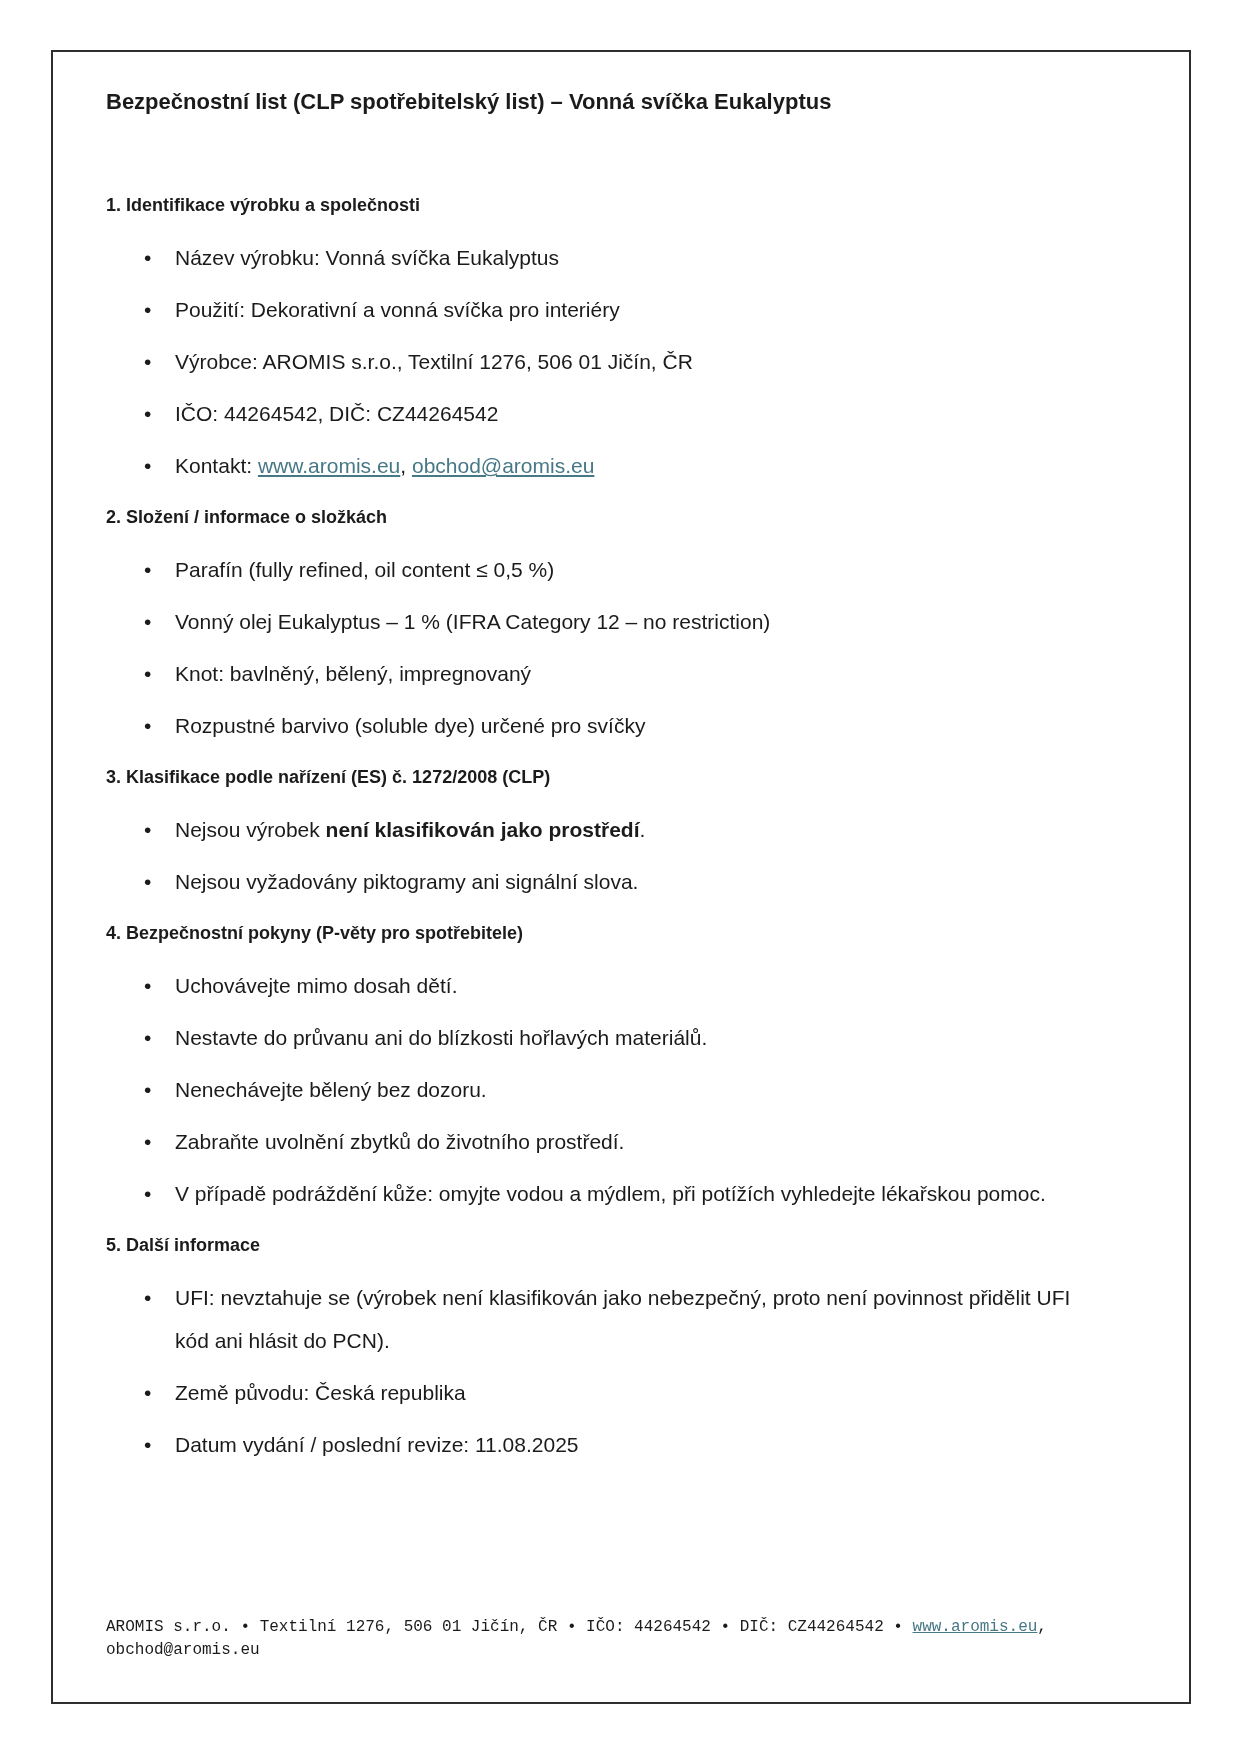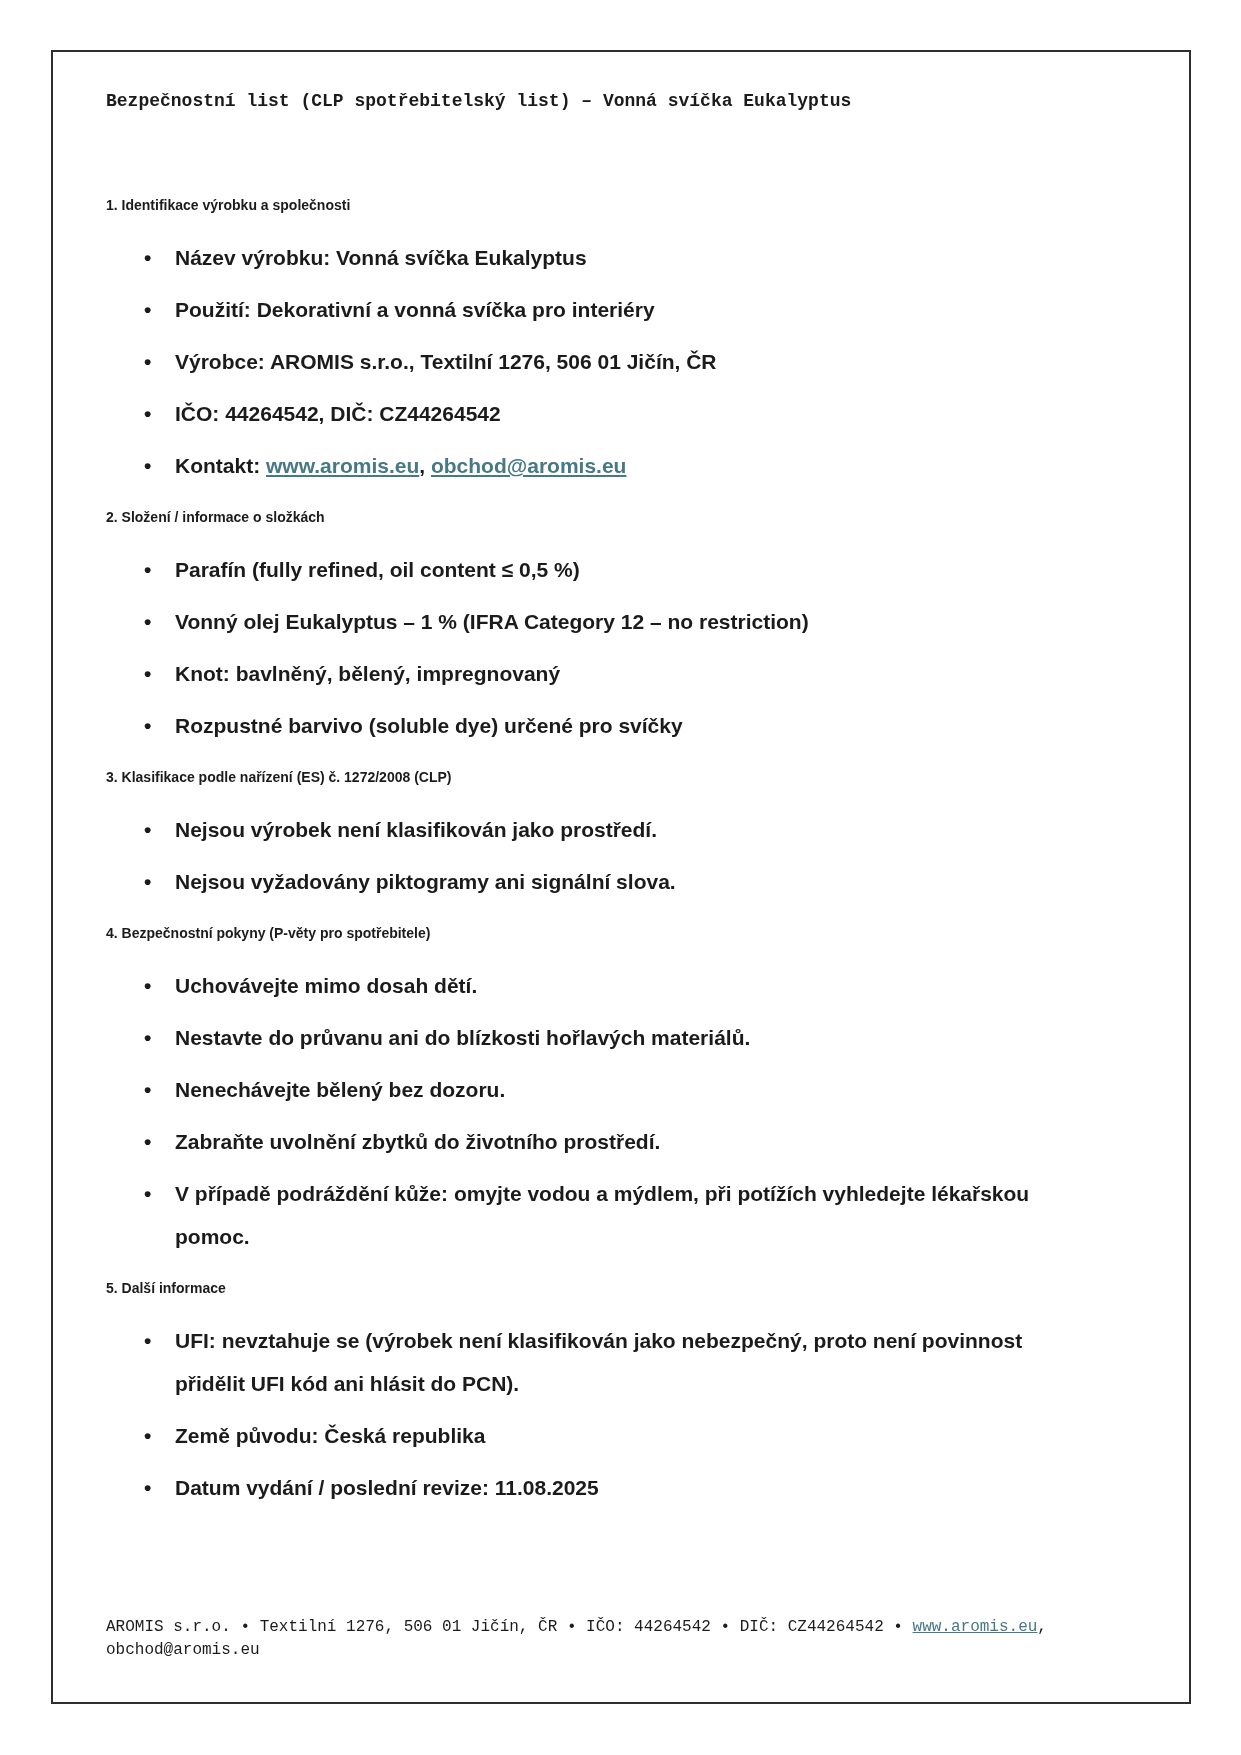--- a/index.html
+++ b/index.html
@@ -26,44 +26,42 @@
   }
   .content {
     position: absolute;
     left: 106px;
     top: 80px;
     width: 1035px;
     font-size: 21px;
     line-height: 43px;
   }
   .doc-title {
-    font-size: 18px;
+    font-size: 22px;
     font-weight: bold;
     margin: 0 0 61px 0;
     line-height: 43px;
-    font-family: Liberation Mono, monospace;
   }
   .section-heading {
-    font-size: 14px;
+    font-size: 18px;
     font-weight: bold;
     margin: 0 0 9px 0;
     line-height: 43px;
   }
   ul.bullet-list {
     list-style: none;
     margin: 0;
     padding: 0;
   }
   ul.bullet-list li {
     position: relative;
     padding-left: 69px;
     margin: 0 0 9px 0;
     max-width: 920px;
     line-height: 43px;
-    font-weight: bold;
   }
   ul.bullet-list li::before {
     content: "\2022";
     position: absolute;
     left: 38px;
     top: 0;
     color: #1b1b1b;
   }
   .doc-link {
     color: var(--link-color, #467886);

